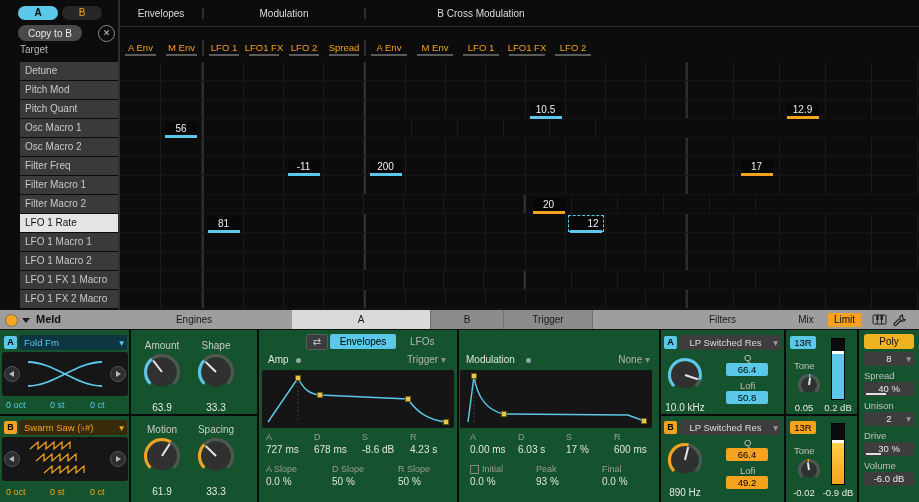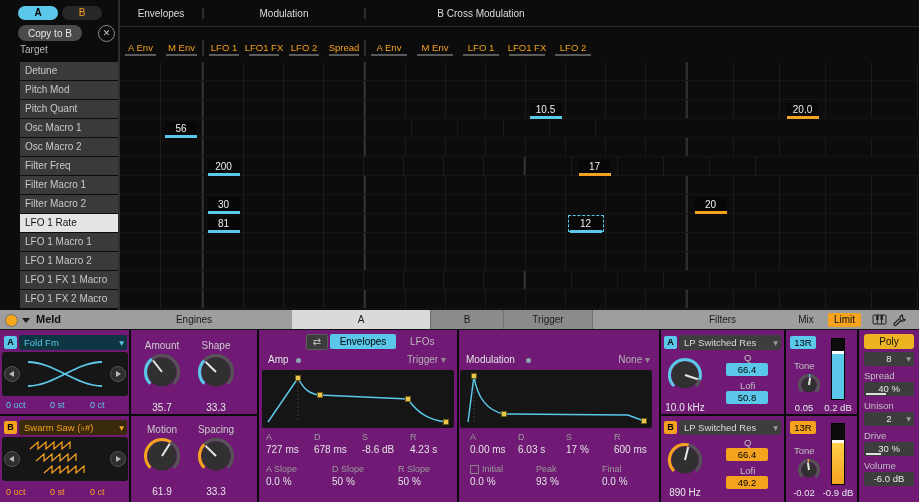--- a/index.html
+++ b/index.html
@@ -27,24 +27,24 @@
   .mgroup,.mgcols,.mgcells{border-left:2px solid #2e2e2e;}
   .mgroup:first-child,.mgcols:first-child,.mgcells:first-child{border-left:none;}
   .mcol{position:relative;text-align:center;font-size:9.5px;color:var(--accent_b);padding-top:2px;height:16px;white-space:nowrap;overflow:hidden;box-sizing:border-box;}
   .mcol::after{content:"";position:absolute;left:5px;right:5px;bottom:0;height:2px;background:#5a5a5a;}
   #mbody{position:absolute;top:62px;left:0;}
   .mrow{display:flex;height:19px;box-sizing:border-box;border-bottom:1px solid #151515;}
   .mcellwrap{display:flex;align-items:center;justify-content:center;border-right:1px solid #1b1b1b;box-sizing:border-box;}
   .mcell{position:relative;background:#070707;padding:0 3px;min-width:26px;text-align:center;font-size:10px;color:#efefef;line-height:13px;}
   .mcell::after{content:"";position:absolute;left:0;right:0;bottom:-3px;height:3px;background:var(--accent_a);}
   .mcell.b::after{background:var(--accent_b);}
-  .mcell.selcell{outline:1px dashed var(--accent_a);outline-offset:1px;}
+  .mcell.selcell{outline:1px dashed var(--accent_a);outline-offset:1px;text-align:right;}
 
   
-  .device{position:absolute;top:310px;left:0;width:919px;height:192px;background:#701a75;text-decoration:underline;}
+  .device{position:absolute;top:310px;left:0;width:919px;height:192px;background:#14532d;text-decoration:underline;}
   .dtitle{position:absolute;top:0;left:0;right:0;height:20px;background:#9e9e9e;border-bottom:1px solid #101010;box-sizing:border-box;}
   .power{position:absolute;left:5px;top:4px;width:11px;height:11px;border-radius:50%;background:#f7a81c;border:1px solid #6f6f6f;}
   .fold{position:absolute;left:22px;top:8px;width:0;height:0;border-left:4px solid transparent;border-right:4px solid transparent;border-top:5px solid #1c1c1c;}
   .dname{position:absolute;left:36px;top:3px;font-size:11px;font-weight:bold;color:#111;}
   .dsec{position:absolute;top:4px;text-align:center;font-size:10px;color:#1a1a1a;}
   .tabstrip{position:absolute;left:292px;top:0;height:19px;display:flex;}
   .dtab{height:19px;line-height:19px;text-align:center;font-size:10px;color:#1a1a1a;background:#8b8b8b;border-right:1px solid #707070;}
   .dtab:nth-child(1){width:138px;}.dtab:nth-child(2){width:72px;}.dtab:nth-child(3){width:88px;}
   .dtab.sel{background:#dadada;}
   .limit{position:absolute;left:828px;top:3px;height:14px;line-height:14px;padding:0 6px;background:var(--accent_b);color:#111;font-size:10px;border-radius:2px;}
@@ -52,21 +52,21 @@
   .dbody{position:absolute;top:20px;left:0;right:0;bottom:0;}
   .vsep{position:absolute;top:0;bottom:0;width:2px;background:#0a0a0a;}
   .hsep{position:absolute;height:2px;background:#0a0a0a;top:84px;}
   .badge{position:absolute;width:13px;height:13px;border-radius:2px;font-size:9px;font-weight:bold;text-align:center;line-height:13px;color:#000;}
   .badge.a{background:var(--accent_a);}
   .badge.b{background:var(--accent_b);}
   .dd{position:absolute;height:15px;font-size:9.5px;line-height:15px;padding:0 14px 0 5px;border-radius:2px;white-space:nowrap;overflow:hidden;}
   .dd::after{content:"▾";position:absolute;right:3px;top:0;}
   .dd.enga{background:#0e3542;color:var(--accent_a);}
   .dd.engb{background:#3a2a0c;color:var(--accent_b);}
-  .dd.plain{background:#3d3d3d;color:#dcdcdc;}
+  .dd.plain{background:#3d3d3d;color:#dcdcdc;text-align:center;}
   .dd.plain::after{color:#9a9a9a;}
   .wavebox{position:absolute;left:2px;width:126px;height:44px;background:#161616;border-radius:3px;}
   .wavesvg{position:absolute;left:0;top:0;}
   .warr{position:absolute;width:14px;height:14px;border-radius:50%;background:#2e2e2e;border:1px solid #555;top:14px;}
   .warr.l{left:2px;}.warr.r{right:2px;}
   .warr::after{content:"";position:absolute;top:4px;width:0;height:0;border-top:3px solid transparent;border-bottom:3px solid transparent;}
   .warr.l::after{left:4px;border-right:5px solid #b9b9b9;}
   .warr.r::after{left:5px;border-left:5px solid #b9b9b9;}
   .tune{position:absolute;font-size:9px;}
   .tune.a{color:var(--accent_a);}
@@ -238,21 +238,21 @@
                 <div class="mcell a"><span>10.5</span></div>
               </div>
               <div class="mcellwrap" style="width:40px"></div>
               <div class="mcellwrap" style="width:40px"></div>
               <div class="mcellwrap" style="width:40px"></div>
             </div>
             <div class="mgcells">
               <div class="mcellwrap" style="width:46px"></div>
               <div class="mcellwrap" style="width:46px"></div>
               <div class="mcellwrap" style="width:46px">
-                <div class="mcell b"><span>20.0</span></div>
+                <div class="mcell b"><span>12.9</span></div>
               </div>
               <div class="mcellwrap" style="width:46px"></div>
               <div class="mcellwrap" style="width:46px"></div>
             </div>
           </div>
           <div class="mrow">
             <div class="mgcells">
               <div class="mcellwrap" style="width:41px"></div>
               <div class="mcellwrap" style="width:41px">
                 <div class="mcell a"><span>56</span></div>
@@ -300,20 +300,28 @@
               <div class="mcellwrap" style="width:46px"></div>
               <div class="mcellwrap" style="width:46px"></div>
             </div>
           </div>
           <div class="mrow">
             <div class="mgcells">
               <div class="mcellwrap" style="width:41px"></div>
               <div class="mcellwrap" style="width:41px"></div>
             </div>
             <div class="mgcells">
+              <div class="mcellwrap" style="width:40px"></div>
+              <div class="mcellwrap" style="width:40px"></div>
+              <div class="mcellwrap" style="width:40px">
+                <div class="mcell a"><span>-11</span></div>
+              </div>
+              <div class="mcellwrap" style="width:40px"></div>
+            </div>
+            <div class="mgcells">
               <div class="mcellwrap" style="width:40px">
                 <div class="mcell a"><span>200</span></div>
               </div>
               <div class="mcellwrap" style="width:40px"></div>
               <div class="mcellwrap" style="width:40px"></div>
               <div class="mcellwrap" style="width:40px"></div>
               <div class="mcellwrap" style="width:40px"></div>
               <div class="mcellwrap" style="width:40px"></div>
               <div class="mcellwrap" style="width:40px"></div>
               <div class="mcellwrap" style="width:40px"></div>
@@ -354,28 +362,20 @@
               <div class="mcellwrap" style="width:46px"></div>
               <div class="mcellwrap" style="width:46px"></div>
               <div class="mcellwrap" style="width:46px"></div>
               <div class="mcellwrap" style="width:46px"></div>
             </div>
           </div>
           <div class="mrow">
             <div class="mgcells">
               <div class="mcellwrap" style="width:41px"></div>
               <div class="mcellwrap" style="width:41px"></div>
-            </div>
-            <div class="mgcells">
-              <div class="mcellwrap" style="width:40px">
-                <div class="mcell a"><span>30</span></div>
-              </div>
-              <div class="mcellwrap" style="width:40px"></div>
-              <div class="mcellwrap" style="width:40px"></div>
-              <div class="mcellwrap" style="width:40px"></div>
             </div>
             <div class="mgcells">
               <div class="mcellwrap" style="width:40px"></div>
               <div class="mcellwrap" style="width:40px"></div>
               <div class="mcellwrap" style="width:40px"></div>
               <div class="mcellwrap" style="width:40px"></div>
               <div class="mcellwrap" style="width:40px"></div>
               <div class="mcellwrap" style="width:40px"></div>
               <div class="mcellwrap" style="width:40px"></div>
               <div class="mcellwrap" style="width:40px"></div>
@@ -607,21 +607,21 @@
       <span class="tune b" style="left:50px;top:157px;">0 st</span>
       <span class="tune b" style="left:90px;top:157px;">0 ct</span>
 
       <div class="klabel" style="left:130px;top:10px;">Amount</div>
       <div class="knob" style="left:142px;top:22px;"><svg width="40" height="40" viewBox="0 0 40 40">
             <circle cx="20" cy="20" r="14.5" fill="#303030"></circle>
             <path d="M8.3,31.7 A16.5,16.5 0 1 1 31.7,31.7" stroke="#555" stroke-width="3" fill="none"></path>
             <path d="M8.3,31.7 A16.5,16.5 0 0 1 9.9,7.0" stroke="#5bc8ea" stroke-width="3" fill="none"></path>
             <line x1="20" y1="20" x2="11.1" y2="8.5" stroke="#e8e8e8" stroke-width="2"></line>
           </svg></div>
-      <div class="kvalue" style="left:130px;top:72px;">35.7</div>
+      <div class="kvalue" style="left:130px;top:72px;">63.9</div>
       <div class="klabel" style="left:184px;top:10px;">Shape</div>
       <div class="knob" style="left:196px;top:22px;"><svg width="40" height="40" viewBox="0 0 40 40">
             <circle cx="20" cy="20" r="14.5" fill="#303030"></circle>
             <path d="M8.3,31.7 A16.5,16.5 0 1 1 31.7,31.7" stroke="#555" stroke-width="3" fill="none"></path>
             <path d="M8.3,31.7 A16.5,16.5 0 0 1 8.2,8.5" stroke="#5bc8ea" stroke-width="3" fill="none"></path>
             <line x1="20" y1="20" x2="9.6" y2="9.9" stroke="#e8e8e8" stroke-width="2"></line>
           </svg></div>
       <div class="kvalue" style="left:184px;top:72px;">33.3</div>
       <div class="klabel" style="left:130px;top:94px;">Motion</div>
       <div class="knob" style="left:142px;top:106px;"><svg width="40" height="40" viewBox="0 0 40 40">

